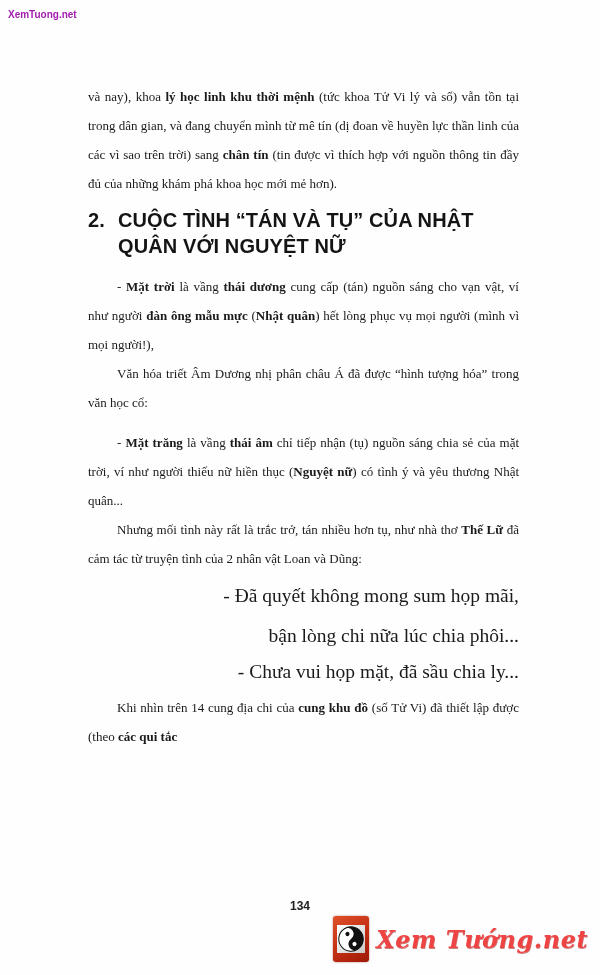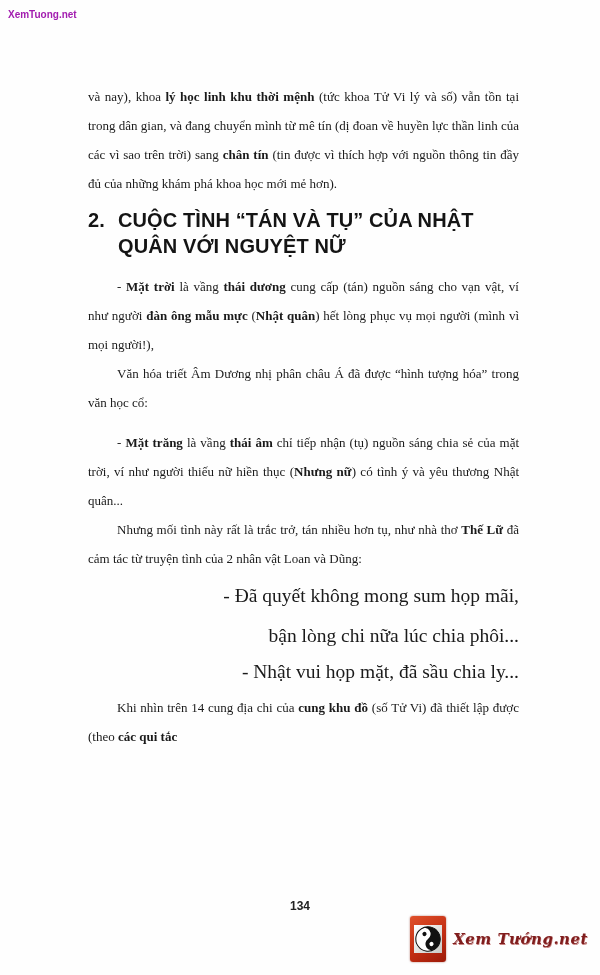--- a/index.html
+++ b/index.html
@@ -74,22 +74,22 @@
   }
   .logo-box .inner {
     width: 28px; height: 28px;
     background: linear-gradient(135deg, #ffffff 0%, #c9c9c5 100%);
     display: flex; align-items: center; justify-content: center;
   }
   .logo-box svg { transform: rotate(-35deg); }
   .logo-text {
     font-family: "DejaVu Serif", serif;
     font-style: italic; font-weight: bold;
-    font-size: 15px;
-    color: #7f1d1d;
+    font-size: 24px;
+    color: #ef4444;
     letter-spacing: 0.5px;
     text-shadow: 0.5px 0.5px 0 rgba(150,10,5,.5);
   }
 </style>
 </head>
 <body>
 
 <div class="page">
 
   <div class="watermark">XemTuong.net</div>
@@ -100,28 +100,28 @@
 
     <h2 class="heading">
       <span class="hnum">2.</span>
       <span class="htext">CUỘC TÌNH “TÁN VÀ TỤ” CỦA NHẬT QUÂN VỚI NGUYỆT NỮ</span>
     </h2>
 
     <p class="para indent" id="para3"><span>- </span><span class="seg-b">Mặt trời</span><span> là vầng </span><span class="seg-b">thái dương</span><span> cung cấp (tán) nguồn sáng cho vạn vật, ví như người </span><span class="seg-b">đàn ông mẫu mực</span><span> (</span><span class="seg-b">Nhật quân</span><span>) hết lòng phục vụ mọi người (mình vì mọi người!),</span></p>
 
     <p class="para indent" id="para2"><span>Văn hóa triết Âm Dương nhị phân châu Á đã được “hình tượng hóa” trong văn học cổ:</span></p>
 
-    <p class="para indent" id="para4"><span>- </span><span class="seg-b">Mặt trăng</span><span> là vầng </span><span class="seg-b">thái âm</span><span> chỉ tiếp nhận (tụ) nguồn sáng chia sẻ của mặt trời, ví như người thiếu nữ hiền thục (</span><span class="seg-b">Nhưng nữ</span><span>) có tình ý và yêu thương Nhật quân...</span></p>
+    <p class="para indent" id="para4"><span>- </span><span class="seg-b">Mặt trăng</span><span> là vầng </span><span class="seg-b">thái âm</span><span> chỉ tiếp nhận (tụ) nguồn sáng chia sẻ của mặt trời, ví như người thiếu nữ hiền thục (</span><span class="seg-b">Nguyệt nữ</span><span>) có tình ý và yêu thương Nhật quân...</span></p>
 
     <p class="para indent" id="para5"><span>Nhưng mối tình này rất là trắc trở, tán nhiều hơn tụ, như nhà thơ </span><span class="seg-b">Thế Lữ</span><span> đã cảm tác từ truyện tình của 2 nhân vật Loan và Dũng:</span></p>
 
     <div class="verse">
       <p class="verse-line">- Đã quyết không mong sum họp mãi,</p>
       <p class="verse-line cont">bận lòng chi nữa lúc chia phôi...</p>
-      <p class="verse-line">- Nhật vui họp mặt, đã sầu chia ly...</p>
+      <p class="verse-line">- Chưa vui họp mặt, đã sầu chia ly...</p>
     </div>
 
     <p class="para indent" id="para6"><span>Khi nhìn trên 14 cung địa chi của </span><span class="seg-b">cung khu đồ</span><span> (số Tử Vi) đã thiết lập được (theo </span><span class="seg-b">các qui tắc</span></p>
 
   </main>
 
   <div class="pagenum">134</div>
 
   <div class="logo">
     <span class="logo-box">

